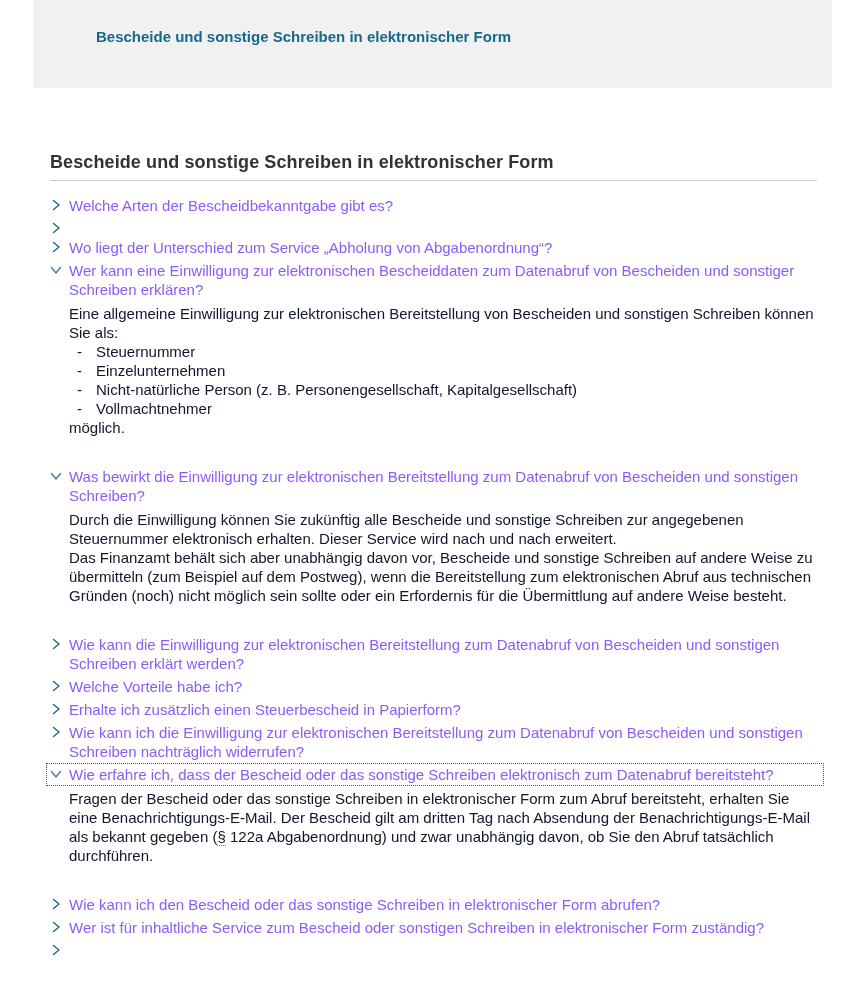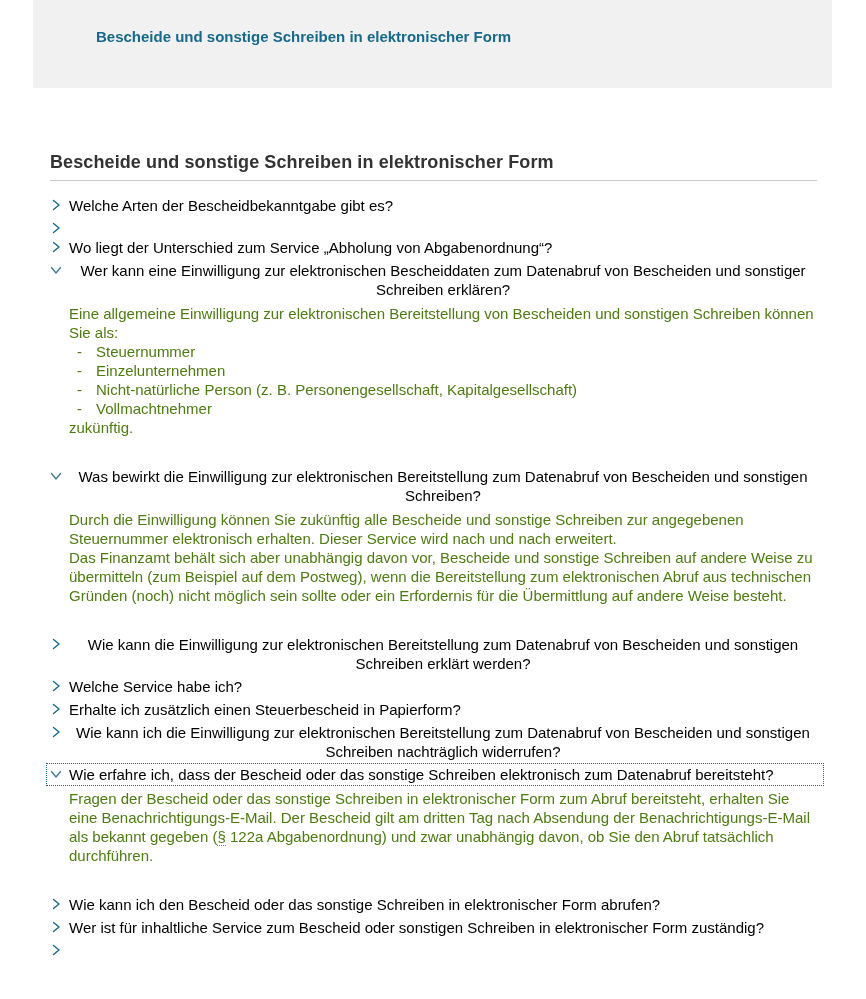--- a/index.html
+++ b/index.html
@@ -55,25 +55,25 @@
   .faq-question {
     display: flex;
     align-items: flex-start;
     gap: 7px;
     background: none;
     border: none;
     padding: 2px 0;
     margin: 0;
     width: 100%;
     box-sizing: border-box;
-    text-align: center;
+    text-align: left;
     font-family: "Liberation Sans", sans-serif;
     font-size: 15px;
     line-height: 19px;
-    color: #000000;
+    color: #8b5cf6;
     cursor: pointer;
   }
   .faq-question .chev {
     flex: 0 0 auto;
     width: 12px;
     height: 12px;
     margin-top: 3px;
   }
   .chev svg { display: block; }
   .chev-right { color: #15698c; }
@@ -84,21 +84,21 @@
     margin-left: -4px;
     margin-right: -7px;
     width: calc(100% + 11px);
   }
   .faq-question.focused .q-label { }
   
   .faq-answer {
     margin: 3px 0 28px 19px;
     font-size: 15px;
     line-height: 19px;
-    color: #4d7c0f;
+    color: #0f172a;
   }
   .faq-answer p { margin: 0; }
   .dash-list { margin: 0; }
   .dash-row { display: flex; }
   .dash-row .dash { flex: 0 0 19px; padding-left: 8px; box-sizing: content-box; width: 11px; }
   .abbr-sign {
     text-decoration: none;
     border-bottom: 1px dotted #7a7a7a;
     cursor: help;
   }
@@ -181,21 +181,21 @@
           </div>
           <div class="dash-row">
             <span class="dash">-</span>
             <span>Nicht-natürliche Person (z. B. Personengesellschaft, Kapitalgesellschaft)</span>
           </div>
           <div class="dash-row">
             <span class="dash">-</span>
             <span>Vollmachtnehmer</span>
           </div>
         </div>
-        <p>zukünftig.</p>
+        <p>möglich.</p>
       </div>
     </div>
 
     <div class="faq-item">
       <button class="faq-question">
         <span class="chev chev-down">
             <svg width="12" height="12" viewBox="0 0 12 12">
               <use href="#chev-down-path"></use>
             </svg>
           </span>
@@ -218,21 +218,21 @@
       </button>
     </div>
 
     <div class="faq-item">
       <button class="faq-question">
         <span class="chev chev-right">
             <svg width="12" height="12" viewBox="0 0 12 12">
               <use href="#chev-right-path"></use>
             </svg>
           </span>
-        <span class="q-label">Welche Service habe ich?</span>
+        <span class="q-label">Welche Vorteile habe ich?</span>
       </button>
     </div>
 
     <div class="faq-item">
       <button class="faq-question">
         <span class="chev chev-right">
             <svg width="12" height="12" viewBox="0 0 12 12">
               <use href="#chev-right-path"></use>
             </svg>
           </span>

